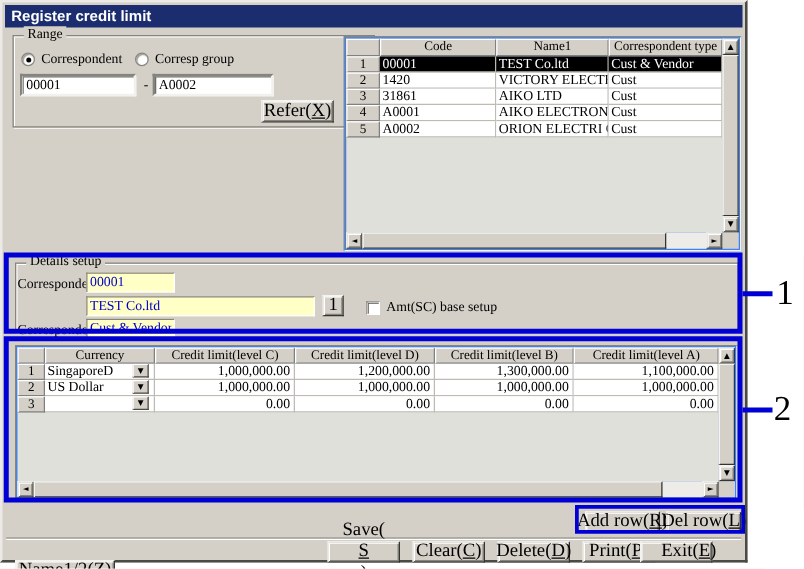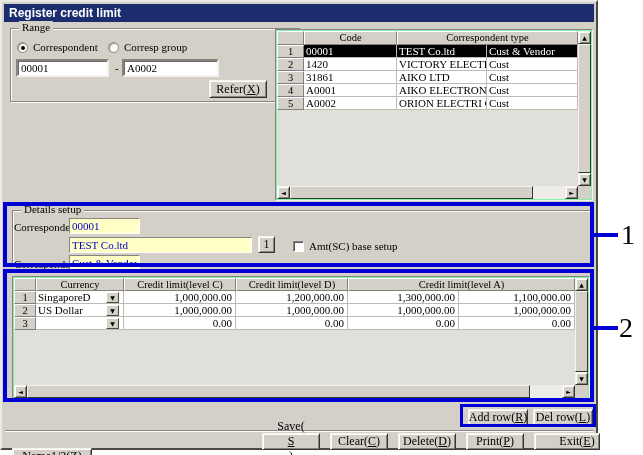--- a/index.html
+++ b/index.html
@@ -33,48 +33,48 @@
   
   .tfield { position:absolute; background:#fff; color:#000; font-family:"Liberation Serif", serif;
             font-size:11px; padding:1px 3px; outline:none;
             border:2px solid; border-color:#86847e #f2f1ed #f2f1ed #86847e;
             box-shadow: inset 1px 1px 0 #6e6c66; }
   .yfield { position:absolute; background:var(--fieldyellow,#ffffc6); color:var(--fieldblue,#0000c8);
             font-family:"Liberation Serif", serif; font-size:11px; padding:0 2px; outline:none;
             border:1px solid; border-color:#86847e #fff #fff #86847e; }
 
   
-  .btn { position:absolute; background:#d4d0c8; font-family:"Liberation Serif", serif; font-size:12px;
+  .btn { position:absolute; background:#d4d0c8; font-family:"Liberation Serif", serif; font-size:15px;
          text-align:center; color:#000; border:1px solid; border-color:#f4f3ef #35342f #35342f #f4f3ef;
          box-shadow: inset 1px 1px 0 #fff, inset -1px -1px 0 #86847e; cursor:default;
          display:flex; align-items:center; justify-content:center; white-space:nowrap; }
   .key { text-decoration:underline; }
 
   
-  .grid { position:absolute; background:#86efac;
+  .grid { position:absolute; background:#3b82f6;
           border:1px solid; border-color:#86847e #f4f3ef #f4f3ef #86847e; }
   .ghead { position:absolute; left:1px; top:1px; right:14px; display:flex; }
   .hc { background:#d4d0c8; border:1px solid; border-color:#fff #808080 #808080 #fff;
         font-size:10.5px; text-align:center; overflow:hidden; white-space:nowrap; flex-shrink:0; }
   .gbody { position:absolute; left:1px; right:14px; background:#dfe0da; overflow:hidden; }
   .trow { display:flex; height:13px; }
   .cell { background:#fff; font-size:11px; line-height:12px; padding:0 2px; overflow:hidden;
           white-space:nowrap; border-right:1px solid #bdbbb4; border-bottom:1px solid #bdbbb4; flex-shrink:0; }
   .numcell { background:#d4d0c8; border:1px solid; border-color:#fff #808080 #808080 #fff;
              text-align:center; padding:0; font-size:10.5px; }
   .trow.sel .cell:not(.numcell) { background:#000; color:#fff; }
   .num { text-align:right; padding-right:3px; }
 
   
   .w-rn1 { width:27px; } .w-code { width:93px; } .w-name { width:90px; } .w-type { flex:1 1 auto; width:auto; }
   
   .w-rn2 { width:22px; } .w-cur { width:88px; } .w-ld { width:112px; } .w-lc { width:112px; }
   .w-lb { width:111px; } .w-la { flex:1 1 auto; width:auto; }
 
-  .combo { display:flex; align-items:flex-end; padding-right:4px; }
+  .combo { display:flex; align-items:flex-start; padding-right:4px; }
   .combo-text { overflow:hidden; white-space:nowrap; flex:1; }
   .combo-btn { width:13px; height:11px; margin-left:auto; background:#d4d0c8; flex-shrink:0;
                border:1px solid; border-color:#fff #4a4a45 #4a4a45 #fff; font-size:6px; line-height:9px;
                text-align:center; color:#000; font-family:"DejaVu Sans", sans-serif; }
 
   
   .vscroll { position:absolute; right:1px; top:1px; bottom:14px; width:13px; background:#edece8; }
   .hscroll { position:absolute; left:1px; right:14px; bottom:1px; height:13px; background:#edece8; }
   .sbtn { position:absolute; width:13px; height:13px; background:#d4d0c8;
           border:1px solid; border-color:#f4f3ef #35342f #35342f #f4f3ef;
@@ -121,20 +121,21 @@
         <span>Refer(</span>
           <span class="key">X</span>
           <span>)</span>
       </div>
     </div>
 
     <div class="grid" style="left:273px; top:27px; width:318px; height:172px;">
       <div class="ghead" style="height:14px;">
         <div class="hc w-rn1"></div>
         <div class="hc w-code">Code</div>
+        <div class="hc w-name">Name1</div>
         <div class="hc w-type">Correspondent type</div>
       </div>
       <div class="gbody" style="top:15px; bottom:14px;">
           <div class="trow sel">
             <div class="cell numcell w-rn1">1</div>
             <div class="cell w-code">00001</div>
             <div class="cell w-name">TEST Co.ltd</div>
             <div class="cell w-type">Cust &amp; Vendor</div>
           </div>
           <div class="trow">
@@ -188,20 +189,21 @@
     <span class="lbl" style="left:307px; top:238px;">Amt(SC) base setup</span>
     <span class="lbl" style="left:12px; top:256px;">Correspondent type</span>
     <input class="yfield" style="left: 67px; top: 253px; width: 71px; height: 16px;" value="Cust &amp; Vendor">
 
     <div class="grid" style="left:10px; top:274px; width:578px; height:124px;">
       <div class="ghead" style="height:13px;">
         <div class="hc w-rn2"></div>
         <div class="hc w-cur">Currency</div>
         <div class="hc w-lc">Credit limit(level C)</div>
         <div class="hc w-ld">Credit limit(level D)</div>
+        <div class="hc w-lb">Credit limit(level B)</div>
         <div class="hc w-la">Credit limit(level A)</div>
       </div>
       <div class="gbody" style="top:14px; bottom:14px;">
           <div class="trow">
             <div class="cell numcell w-rn2">1</div>
             <div class="cell w-cur combo">
               <div class="combo-text">SingaporeD</div>
               <div class="combo-btn">▼</div>
             </div>
             <div class="cell num w-ld">1,000,000.00</div>
@@ -276,21 +278,21 @@
     <div class="btn" style="left:396px; top:431px; width:58px; height:17px;">
       <span>Delete(</span>
         <span class="key">D</span>
         <span>)</span>
     </div>
     <div class="btn" style="left:464px; top:431px; width:58px; height:17px;">
       <span>Print(</span>
         <span class="key">P</span>
         <span>)</span>
     </div>
-    <div class="btn" style="left:532px; top:431px; width:66px; height:17px;padding-left:20px;">
+    <div class="btn" style="left:510px; top:431px; width:58px; height:17px;padding-left:20px;">
       <span>Exit(</span>
         <span class="key">E</span>
         <span>)</span>
     </div>
   </div>
 
   <div class="ann-box" style="left:3px; top:202px; width:591px; height:65px;"></div>
   <div class="ann-box" style="left:3px; top:269px; width:591px; height:133px;"></div>
   <div class="ann-box thin" style="left:460px; top:404px; width:136px; height:23px;"></div>
   <div class="ann-line" style="left:594px; top:233px; width:24px;"></div>

